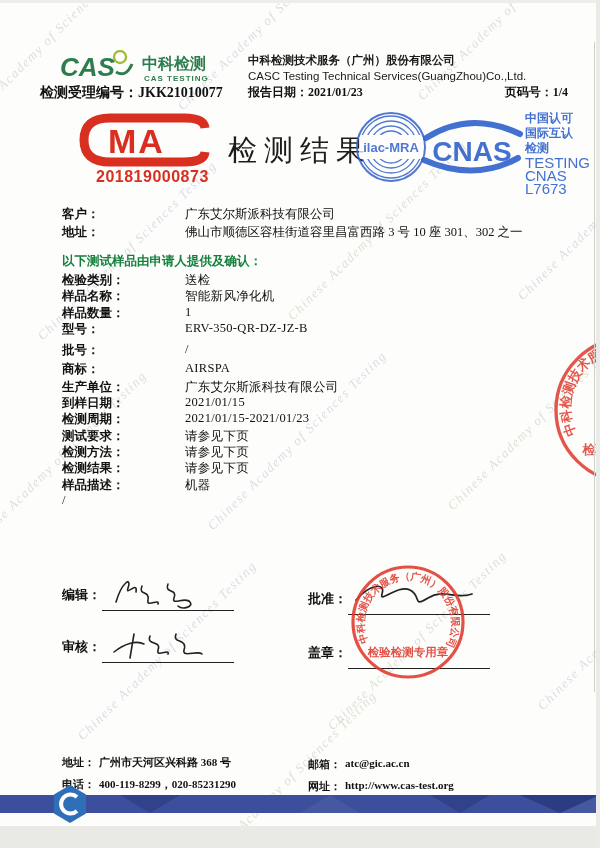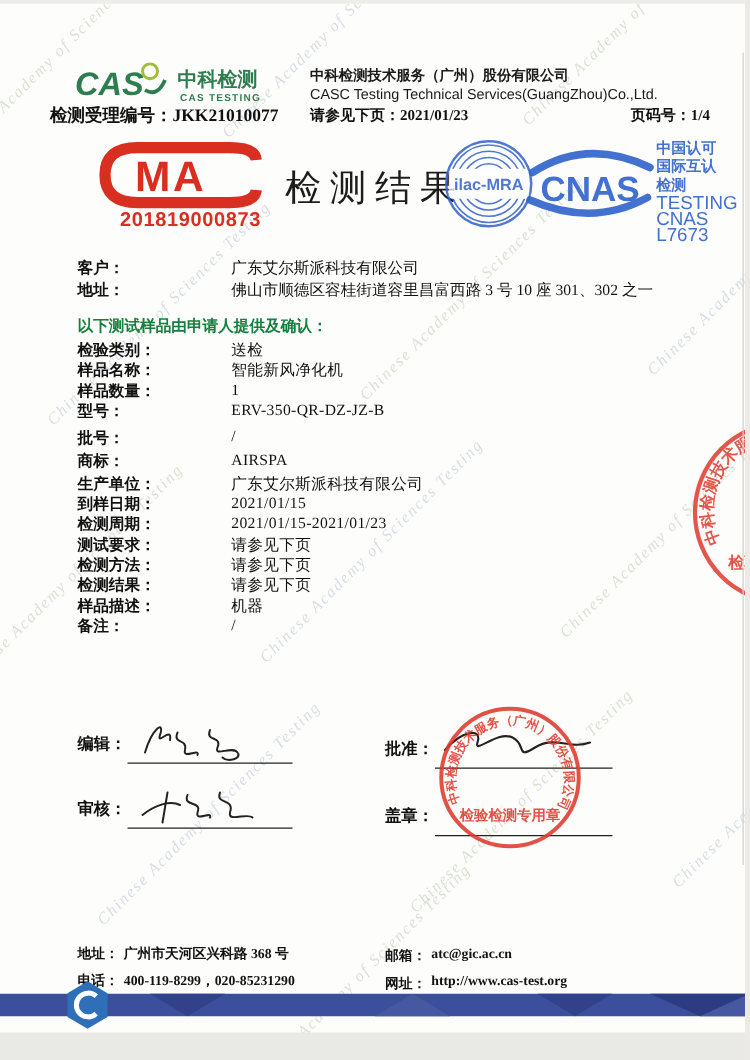--- a/index.html
+++ b/index.html
@@ -103,21 +103,21 @@
     </svg>
   </div>
   <div class="acc-line">
     <span>检测受理编号：</span><span>JKK21010077</span>
   </div>
 
   <div class="hdr-right">
     <div class="hdr-cn">中科检测技术服务（广州）股份有限公司</div>
     <div class="hdr-en">CASC Testing Technical Services(GuangZhou)Co.,Ltd.</div>
     <div class="hdr-meta">
-      <span><span>请参见下页：</span><span>2021/01/23</span></span>
+      <span><span>报告日期：</span><span>2021/01/23</span></span>
       <span><span>页码号：</span><span>1/4</span></span>
     </div>
   </div>
 
   <div class="cma">
     <svg width="138" height="64" viewBox="0 0 138 64">
       <path d="M112,10 L38,10 Q12,10 12,32 Q12,54 38,54 L112,54" fill="none" stroke="#d92f21" stroke-width="9"></path>
       <path d="M112,10 Q132,10 133,20" fill="none" stroke="#d92f21" stroke-width="9"></path>
       <path d="M112,54 Q132,54 133,44" fill="none" stroke="#d92f21" stroke-width="9"></path>
       <text x="36" y="45" font-family="Liberation Sans, sans-serif" font-size="34" font-weight="bold" fill="#d92f21" letter-spacing="2">MA</text>
@@ -230,21 +230,20 @@
       </div>
     <div class="frow">
         <span class="k">检测结果：</span>
         <span class="v">请参见下页</span>
       </div>
     <div class="frow">
         <span class="k">样品描述：</span>
         <span class="v">机器</span>
       </div>
     <div class="frow">
-        <span class="k">备注：</span>
         <span class="v">/</span>
       </div>
   </div>
 
   <div class="sig-label" style="left:62px;top:586px">编辑：</div>
   <div class="sig-line" style="left:102px;top:610px;width:132px"></div>
   <svg class="sig-svg" style="left:108px;top:572px" width="110" height="40" viewBox="0 0 110 40">
     <path d="M8,30 C14,10 24,4 20,16 C17,25 30,8 28,20 M34,14 C30,24 42,18 40,28 C38,36 52,26 50,32 M60,12 C56,22 70,16 66,26 C63,34 78,24 82,30 C86,35 74,38 70,34" fill="none" stroke="#222" stroke-width="1.6" stroke-linecap="round"></path>
   </svg>
   <div class="sig-label" style="left:62px;top:638px">审核：</div>

